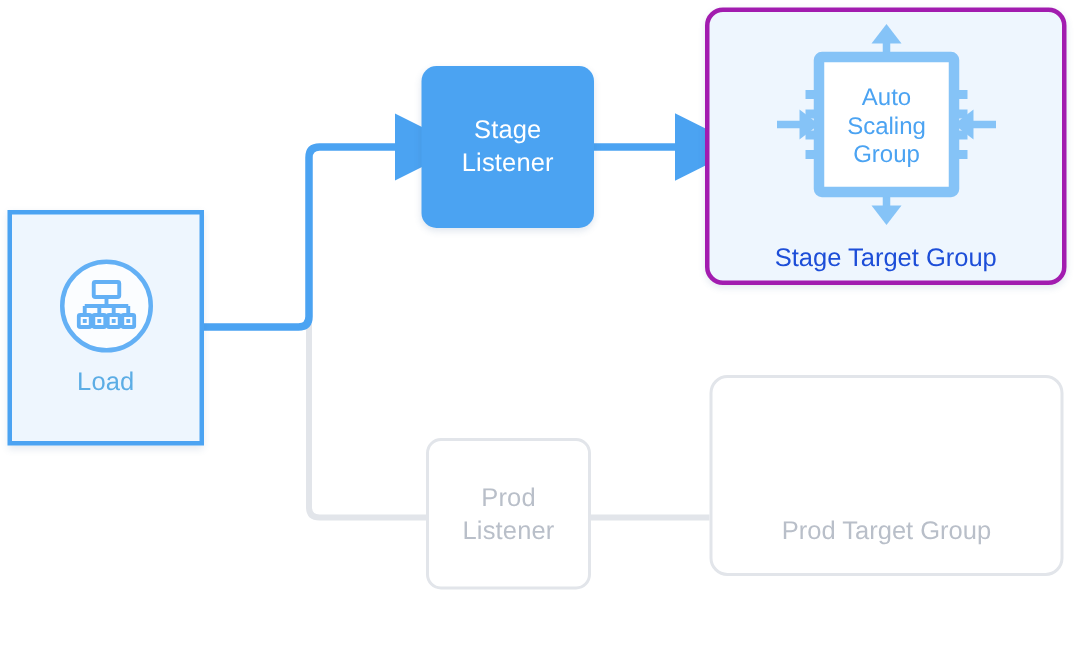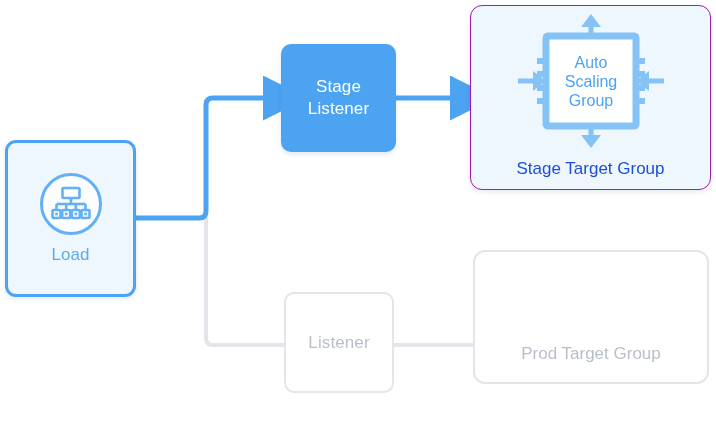--- a/index.html
+++ b/index.html
@@ -21,21 +21,21 @@
   #connectors {
     position: absolute;
     left: 0; top: 0;
     width: 716px; height: 445px;
     pointer-events: none;
   }
 
   
   .node {
     position: absolute;
-    border-radius: 11px;
+    border-radius: 0;
     display: flex;
     flex-direction: column;
     align-items: center;
     justify-content: center;
   }
 
   
   #load-balancer {
     left: 5px; top: 140px;
     width: 131px; height: 157px;
@@ -78,21 +78,21 @@
     border: 2px solid #e2e5ea;
     border-radius: 10px;
   }
   #prod-listener .node-label { color: #b9bfc9; font-size: 17px; line-height: 22px; }
 
   
   #stage-target-group {
     left: 470px; top: 5px;
     width: 241px; height: 185px;
     background: #eef6fe;
-    border: 1px solid #a21caf;
+    border: 3px solid #a21caf;
     border-radius: 12px;
     box-shadow: 0 2px 5px rgba(60,100,150,0.14);
     justify-content: flex-start;
   }
   .asg-graphic { margin-top: 6px; }
   #stage-target-group .group-label {
     color: #1d4ed8;
     font-size: 17px;
     font-weight: 400;
     margin-top: 5px;
@@ -166,20 +166,21 @@
 
   <div class="node" id="stage-listener">
     <div class="node-label">
       <div>Stage</div>
       <div>Listener</div>
     </div>
   </div>
 
   <div class="node" id="prod-listener">
     <div class="node-label">
+      <div>Prod</div>
       <div>Listener</div>
     </div>
   </div>
 
   <div class="node" id="stage-target-group">
     <div class="asg-graphic">
       <svg width="160" height="138" viewBox="0 0 160 138" aria-hidden="true">
 
         <g fill="none" stroke="#85c3f7" stroke-width="5" stroke-linecap="butt">
           <line x1="80" y1="30" x2="80" y2="7"></line>

